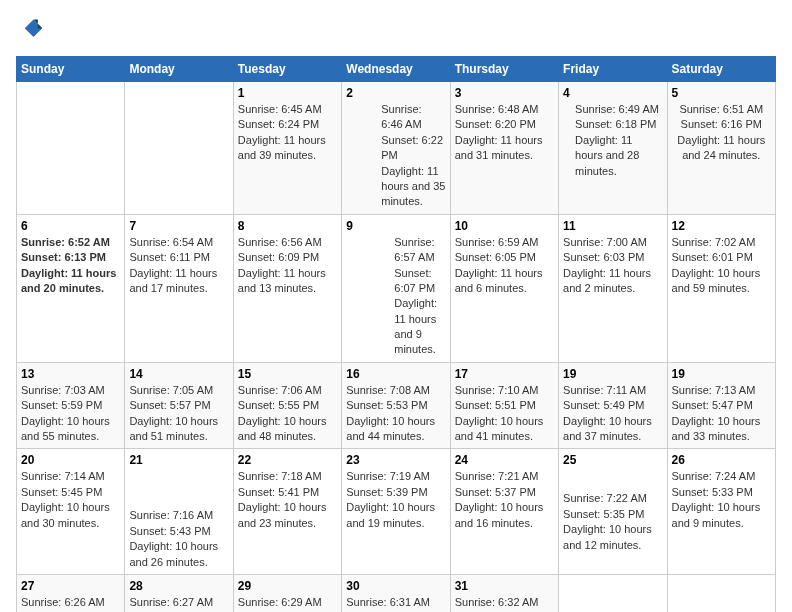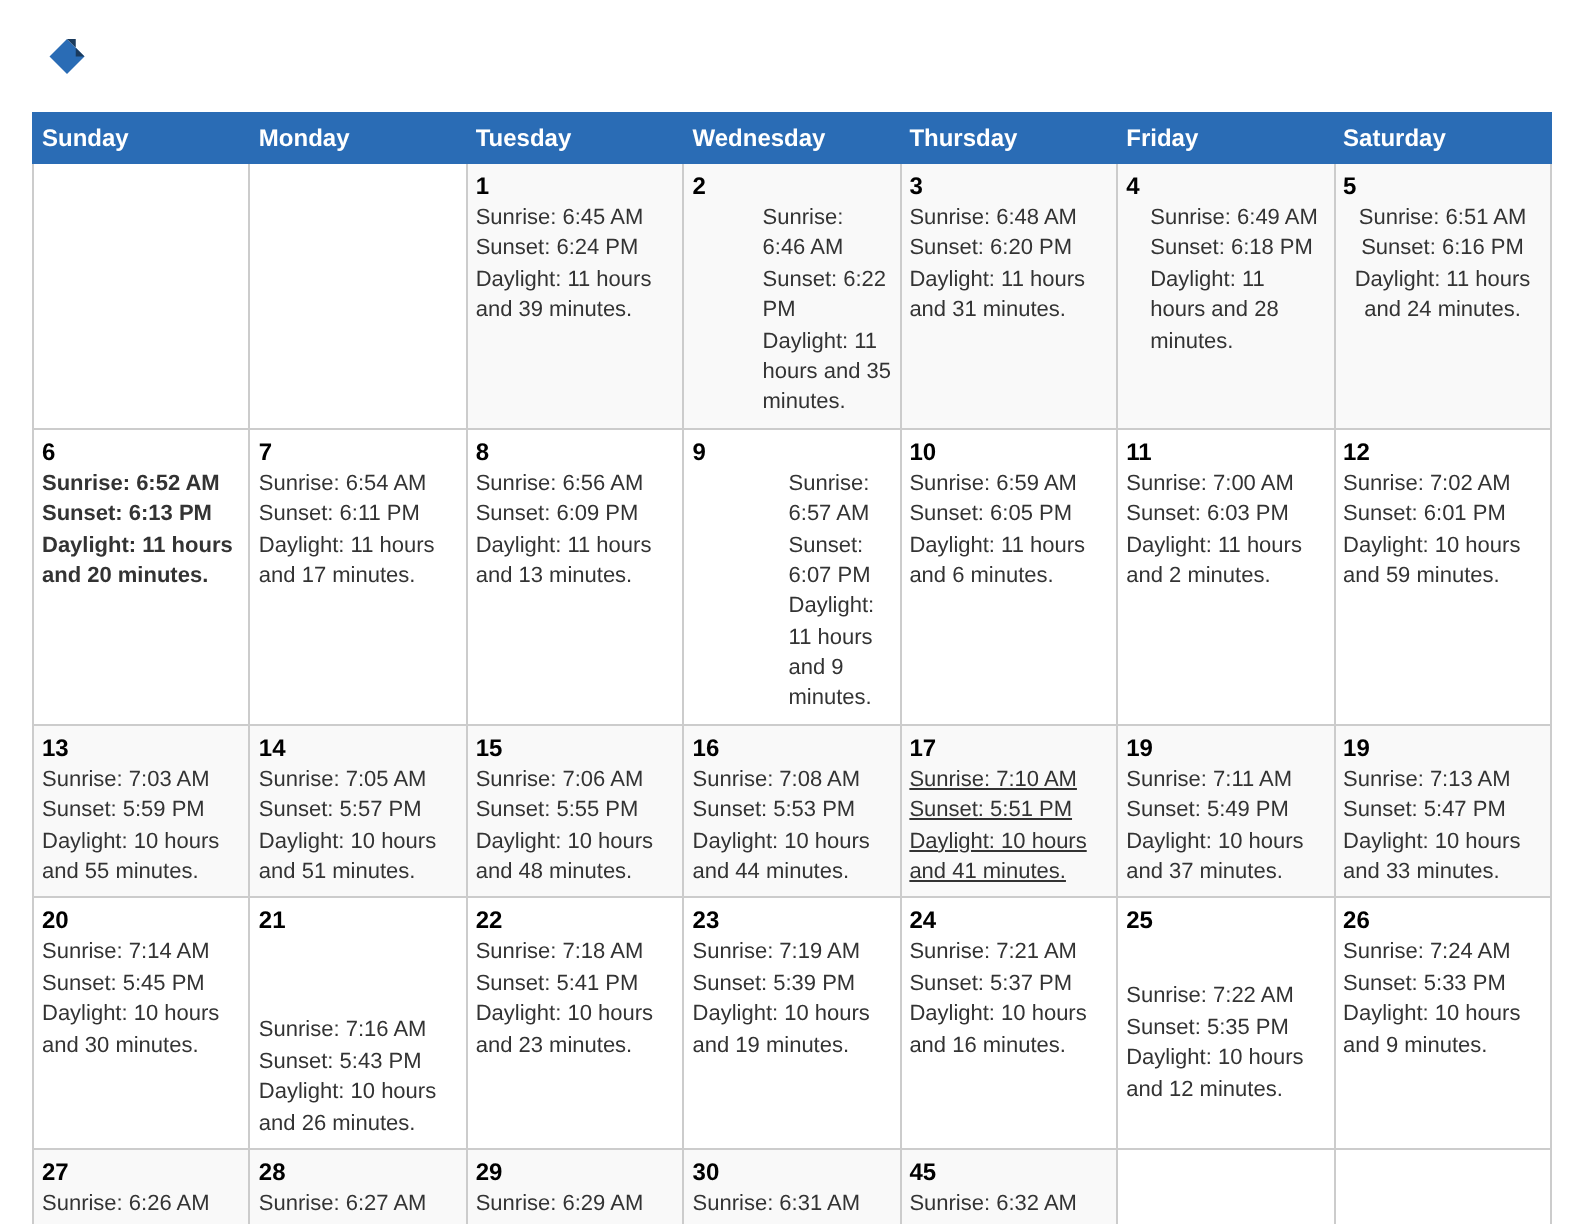--- a/index.html
+++ b/index.html
@@ -217,21 +217,21 @@
 Daylight: 10 hours and 48 minutes.</div>
         </td>
         <td>
           <div class="day-num">16</div>
           <div class="day-detail" style="white-space: pre-line;">Sunrise: 7:08 AM
 Sunset: 5:53 PM
 Daylight: 10 hours and 44 minutes.</div>
         </td>
         <td>
           <div class="day-num">17</div>
-          <div class="day-detail" style="white-space: pre-line; text-decoration: underline;">Sunrise: 7:10 AM
+          <div class="day-detail" style="white-space: pre-line;">Sunrise: 7:10 AM
 Sunset: 5:51 PM
 Daylight: 10 hours and 41 minutes.</div>
         </td>
         <td>
           <div class="day-num">19</div>
           <div class="day-detail" style="white-space: pre-line;">Sunrise: 7:11 AM
 Sunset: 5:49 PM
 Daylight: 10 hours and 37 minutes.</div>
         </td>
         <td>
@@ -304,21 +304,21 @@
 Sunset: 4:28 PM
 Daylight: 9 hours and 59 minutes.</div>
         </td>
         <td>
           <div class="day-num">30</div>
           <div class="day-detail" style="white-space: pre-line;">Sunrise: 6:31 AM
 Sunset: 4:26 PM
 Daylight: 9 hours and 55 minutes.</div>
         </td>
         <td>
-          <div class="day-num">45</div>
+          <div class="day-num">31</div>
           <div class="day-detail" style="white-space: pre-line;">Sunrise: 6:32 AM
 Sunset: 4:25 PM
 Daylight: 9 hours and 52 minutes.</div>
         </td>
         <td class="empty"></td>
         <td class="empty"></td>
       </tr>
     </tbody>
 </table>
 

